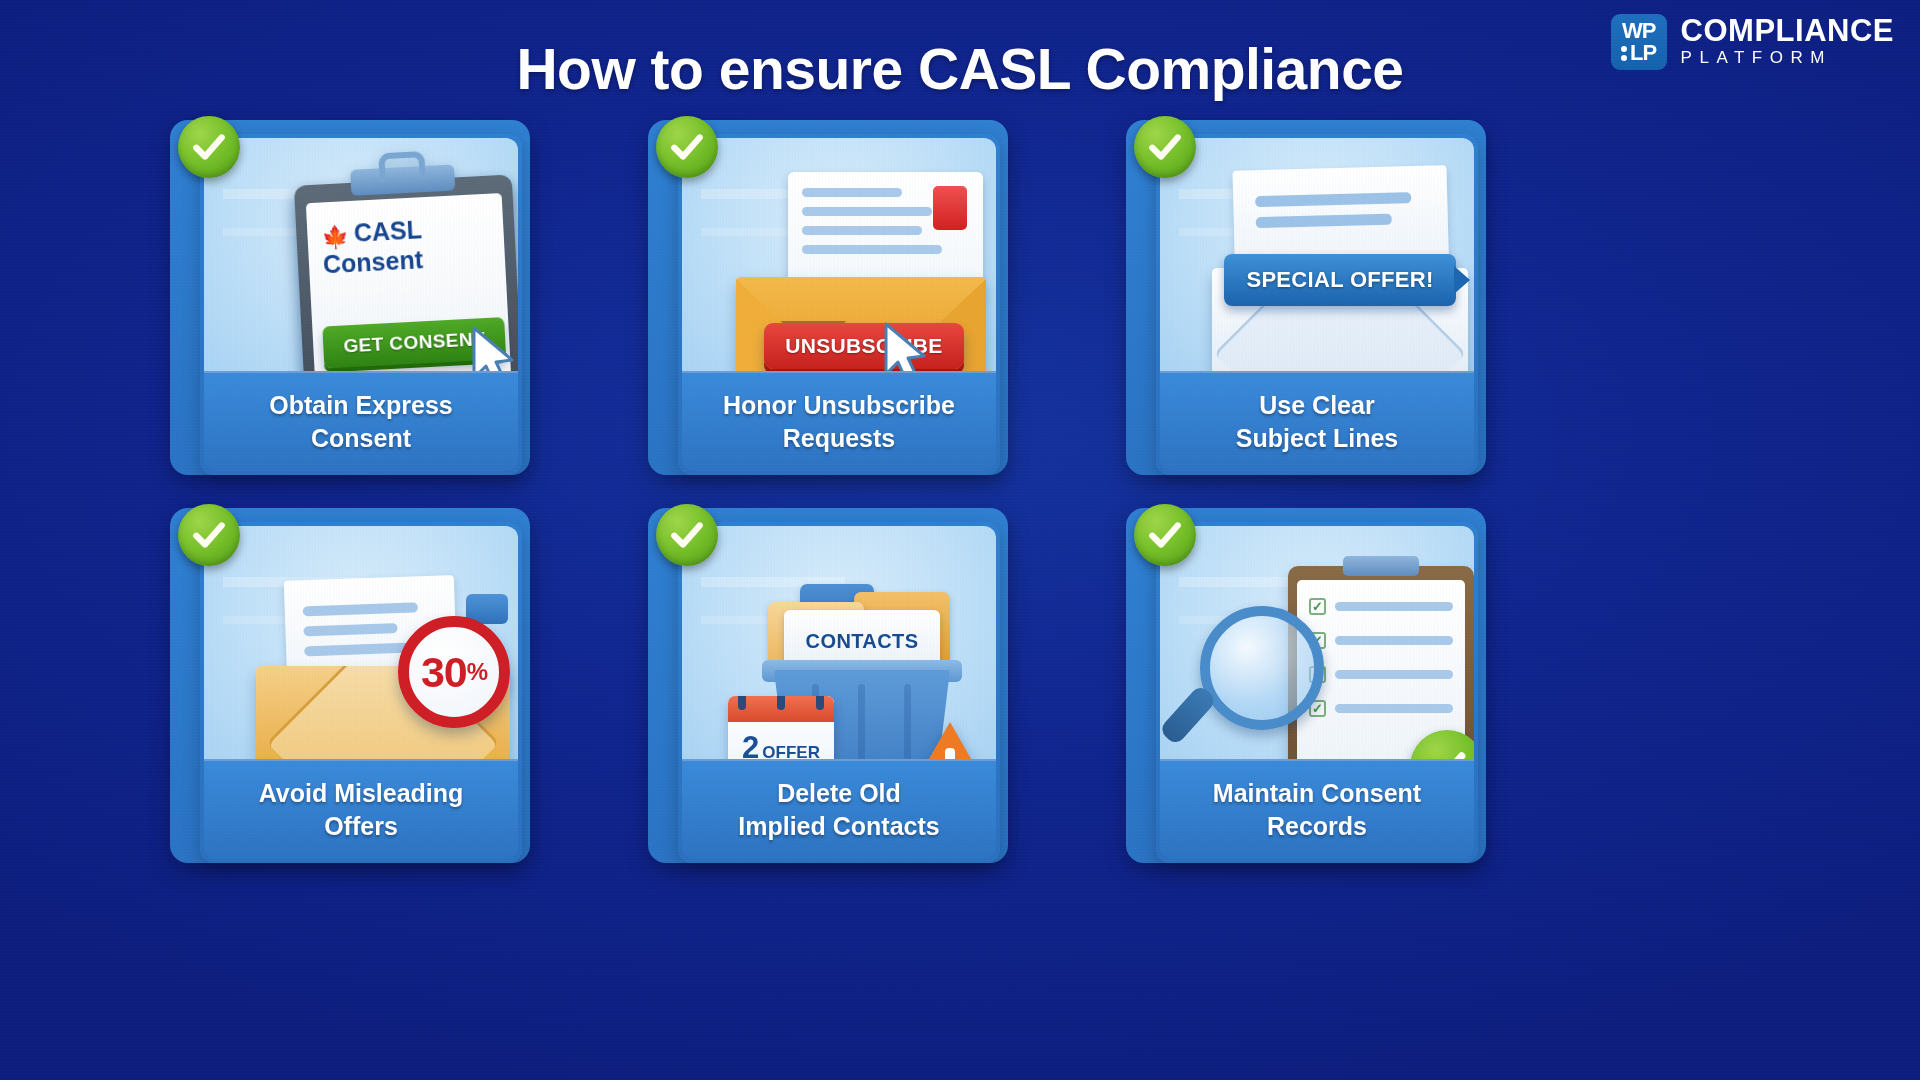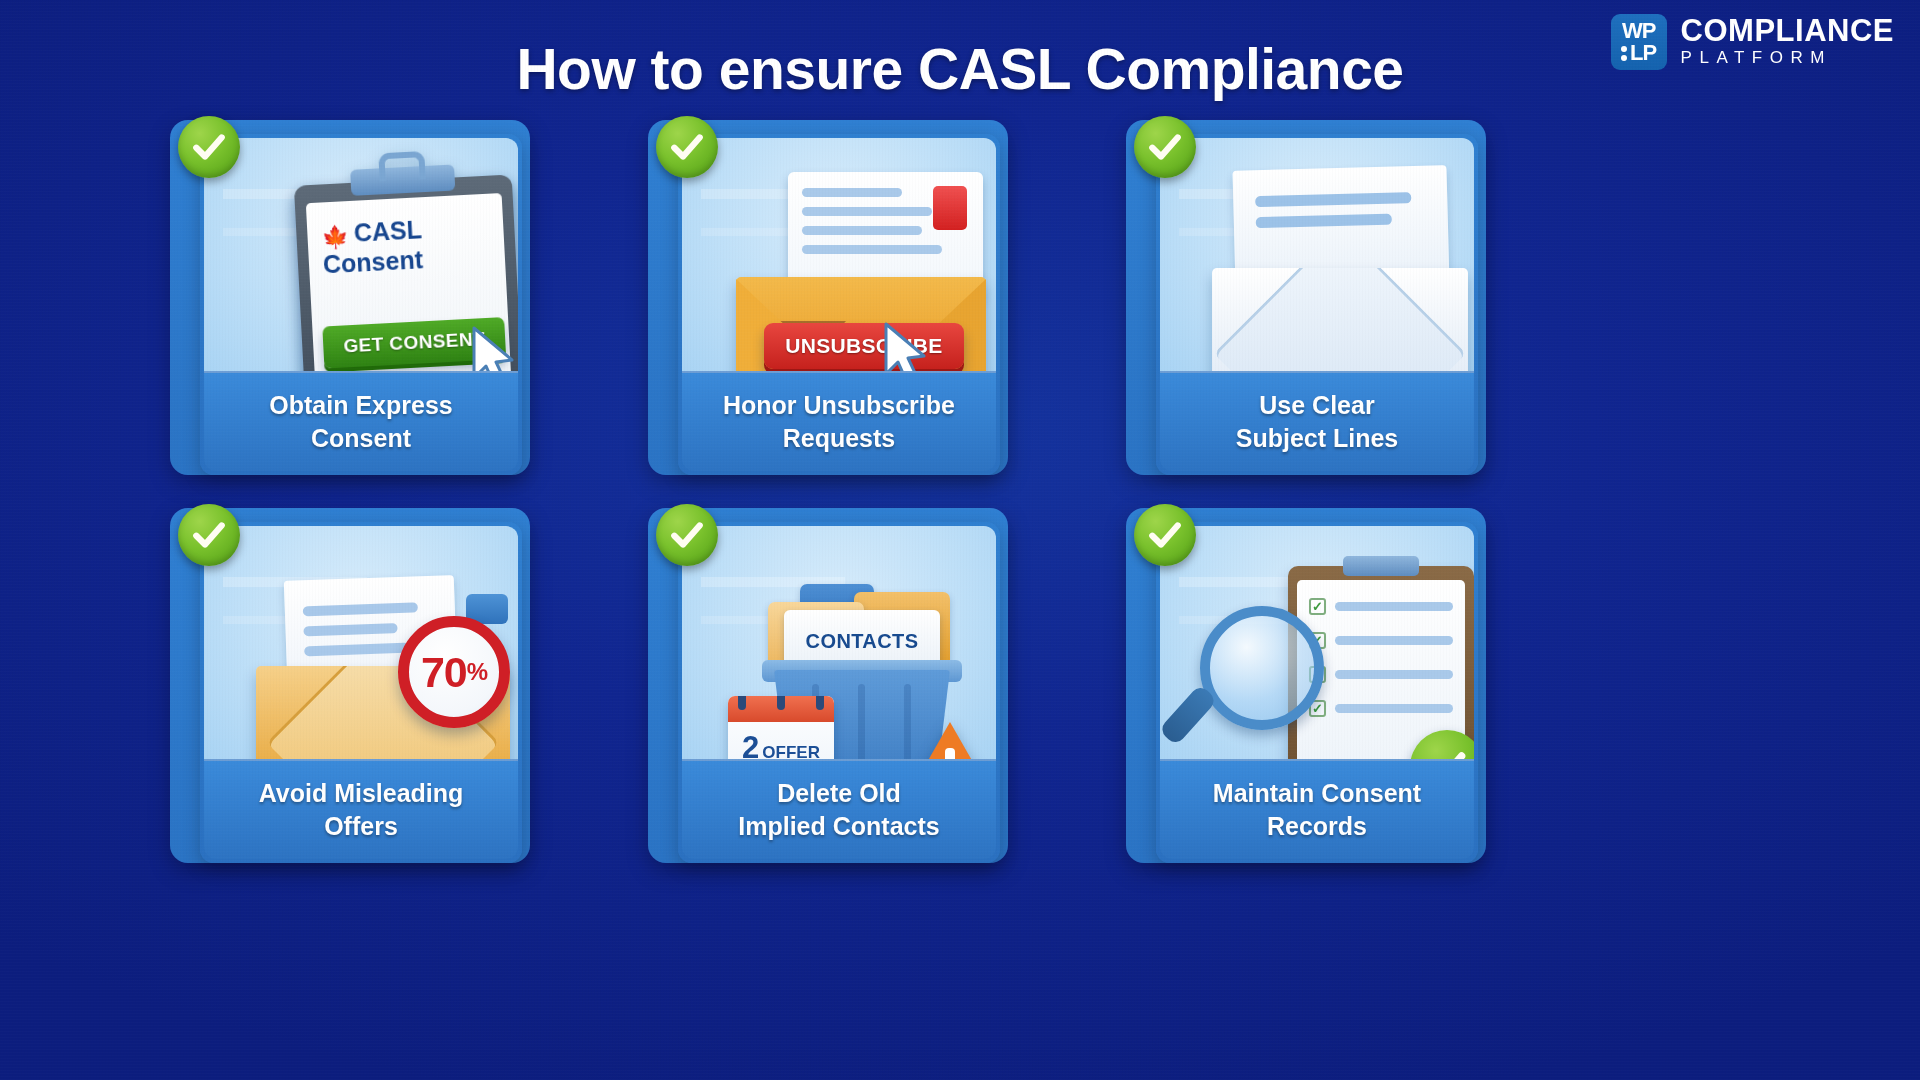--- a/index.html
+++ b/index.html
@@ -417,20 +417,21 @@
     <div class="card-outer"></div>
     <div class="card-inner">
       <div class="card-art">
         <div class="env3">
           <div class="page">
             <div class="ln" style="width:92%"></div>
             <div class="ln" style="width:80%"></div>
           </div>
           <div class="body"></div>
           <div class="vfold"></div>
+          <div class="ribbon">SPECIAL OFFER!</div>
         </div>
       </div>
       <div class="card-label">
         <div>
           <span>Use Clear</span><br>
           <span>Subject Lines</span>
         </div>
       </div>
     </div>
     <div class="check">
@@ -447,21 +448,21 @@
         <div class="env4">
           <div class="tagsm"></div>
           <div class="page">
             <div class="ln" style="width:86%"></div>
             <div class="ln" style="width:70%"></div>
             <div class="ln" style="width:78%"></div>
           </div>
           <div class="body"></div>
           <div class="vfold"></div>
           <div class="badge50">
-            <span class="n">70</span>
+            <span class="n">30</span>
               <span class="p">%</span>
           </div>
         </div>
       </div>
       <div class="card-label">
         <div>
           <span>Avoid Misleading</span><br>
           <span>Offers</span>
         </div>
       </div>

